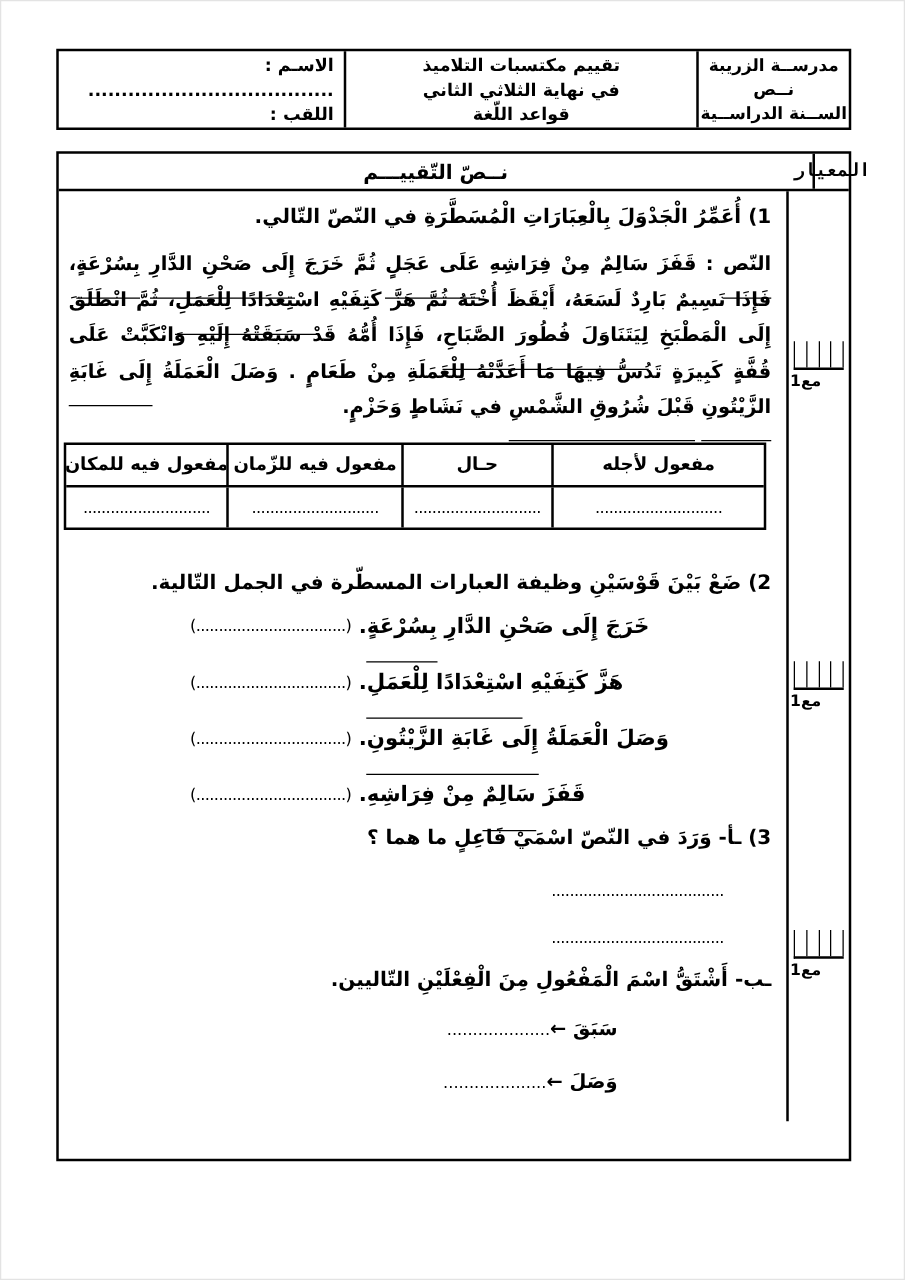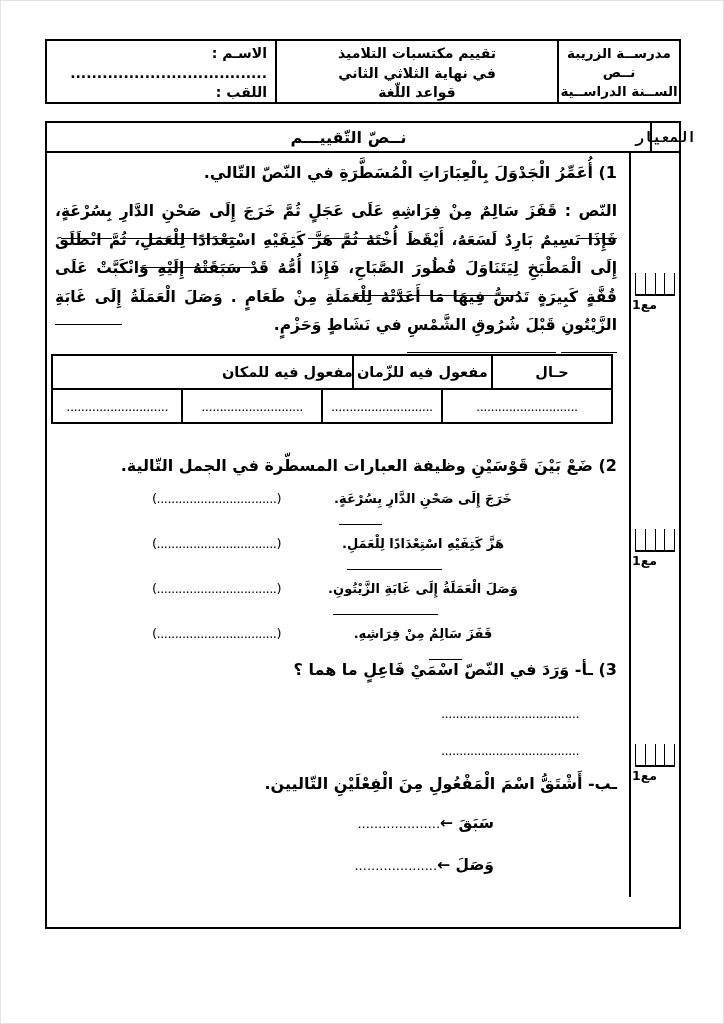--- a/index.html
+++ b/index.html
@@ -48,21 +48,21 @@
   .q1-row.head{border-bottom:2px solid #000;}
   .q1-cell{box-sizing:border-box;display:flex;align-items:center;justify-content:center;
            height:32px;font-size:14.5px;overflow:hidden;white-space:nowrap;}
   .q1-row .q1-cell:not(:last-child){border-left:2px solid #000;}
   .c1{width:30.5%;} .c2{width:21.5%;} .c3{width:25%;} .c4{width:23%;}
   .dots{font-weight:normal;font-size:13px;letter-spacing:-0.5px;}
 
   .q2-heading{top:303px;right:12px;left:4px;font-size:16px;text-align:right;}
   .q2-line{left:4px;right:70px;display:flex;align-items:center;}
   .q2l1{top:338px;} .q2l2{top:383px;} .q2l3{top:428px;} .q2l4{top:473px;}
-  .q2-sentence{min-width:272px;white-space:nowrap;text-align:center;font-size:13px;}
+  .q2-sentence{min-width:272px;white-space:nowrap;text-align:left;font-size:17px;}
   .q2-paren{direction:ltr;unicode-bidi:bidi-override;margin-right:6px;font-size:13px;
             letter-spacing:-0.5px;font-weight:normal;}
 
   .q3a-heading{top:507px;right:12px;left:4px;font-size:16px;text-align:right;}
   .dots-line{right:49px;width:140px;text-align:center;font-size:13px;font-weight:normal;
              letter-spacing:-0.5px;}
   .dl1{top:553px;} .dl2{top:590px;}
   .q3b-heading{top:621px;right:12px;left:4px;font-size:16px;text-align:right;}
   .derive-line{right:135px;white-space:nowrap;font-size:15.5px;}
   .dv1{top:661px;} .dv2{top:703px;}
@@ -132,20 +132,21 @@
       <div class="content-col">
 
         <div class="abs q1-heading">1) أُعَمِّرُ الْجَدْوَلَ بِالْعِبَارَاتِ الْمُسَطَّرَةِ في النّصّ التّالي.</div>
 
         <div class="abs passage">
           <span class="u">النّص</span><span> : </span><span>قَفَزَ سَالِمٌ مِنْ فِرَاشِهِ </span><span class="u">عَلَى عَجَلٍ</span><span> ثُمَّ خَرَجَ </span><span class="u">إِلَى صَحْنِ الدَّارِ</span><span> </span><span class="u">بِسُرْعَةٍ</span><span>، فَإِذَا نَسِيمٌ بَارِدٌ لَسَعَهُ، أَيْقَظَ أُخْتَهُ ثُمَّ هَزَّ كَتِفَيْهِ </span><span class="u">اسْتِعْدَادًا لِلْعَمَلِ</span><span>، ثُمَّ انْطَلَقَ إِلَى الْمَطْبَخِ </span><span class="u">لِيَتَنَاوَلَ فُطُورَ الصَّبَاحِ</span><span>، فَإِذَا أُمُّهُ قَدْ سَبَقَتْهُ إِلَيْهِ وَانْكَبَّتْ عَلَى قُفَّةٍ كَبِيرَةٍ تَدُسُّ فِيهَا مَا أَعَدَّتْهُ لِلْعَمَلَةِ مِنْ طَعَامٍ .    وَصَلَ الْعَمَلَةُ </span><span class="u">إِلَى غَابَةِ الزَّيْتُونِ</span><span> </span><span class="u">قَبْلَ شُرُوقِ الشَّمْسِ</span><span> في نَشَاطٍ وَحَزْمٍ.</span>
         </div>
 
         <div class="abs q1-table">
           <div class="q1-row head">
+            <div class="q1-cell c1">مفعول لأجله</div>
             <div class="q1-cell c2">حـال</div>
             <div class="q1-cell c3">مفعول فيه للزّمان</div>
             <div class="q1-cell c4">مفعول فيه للمكان</div>
           </div>
           <div class="q1-row">
             <div class="q1-cell c1 dots">............................</div>
             <div class="q1-cell c2 dots">............................</div>
             <div class="q1-cell c3 dots">............................</div>
             <div class="q1-cell c4 dots">............................</div>
           </div>

